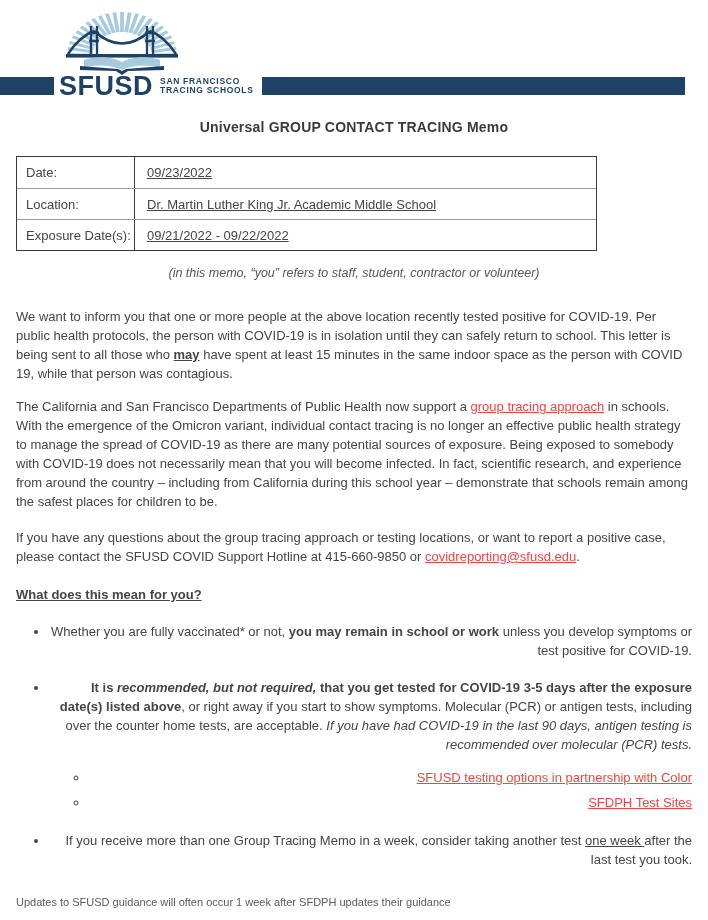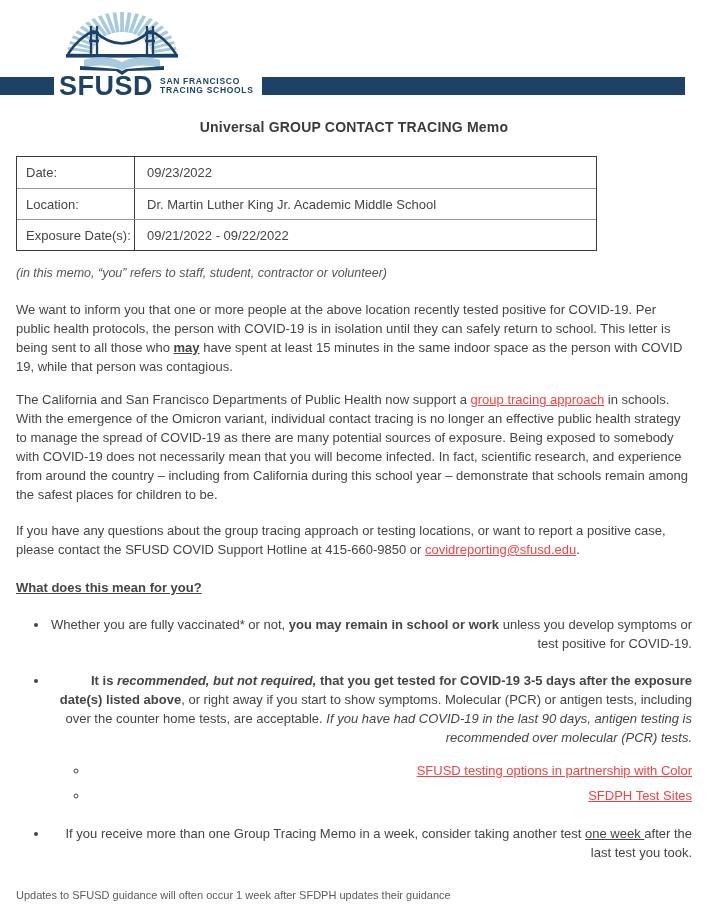--- a/index.html
+++ b/index.html
@@ -18,25 +18,25 @@
   .district { margin-left:7px; font-size:8.5px; font-weight:700; color:#1d4266; letter-spacing:.7px; line-height:9.5px; }
 
   
   .content { padding:0 16px; color:#454545; font-size:13px; line-height:19px; }
   .title { margin-top:18px; text-align:center; font-size:14px; font-weight:700; color:#3a3a3a; letter-spacing:.2px; }
 
   .info-table { margin-top:19px; width:581px; border:1.5px solid #3b3b3b; }
   .info-row { display:flex; height:31px; border-top:1px solid #999; }
   .info-row:first-child { border-top:none; }
   .cell-label { width:117px; display:flex; align-items:center; padding-left:9px; }
-  .cell-value { flex:1; border-left:1.5px solid #3b3b3b; display:flex; align-items:center; padding-left:12px; }
+  .cell-value { flex:1; border-left:1.5px solid #3b3b3b; display:flex; align-items:center; padding-left:12px;text-decoration:underline; }
 
-  .note { margin-top:13px; text-align:left; font-style:italic; font-size:12.5px; color:#555; }
+  .note { margin-top:13px; text-align:center; font-style:italic; font-size:12.5px; color:#555; }
 
-  .para { margin-top:17px; }
+  .para { margin-top:24px; }
   .p2 { margin-top:14px; }
   .p3 { margin-top:17px; }
 
   a.link { color:#ef4444; text-decoration:underline; cursor:pointer; }
   .bold-underline { font-weight:700; text-decoration:underline; }
   .u { text-decoration:underline; }
   b.i { font-style:italic; }
 
   .section-heading { margin-top:19px; font-size:13px; font-weight:700; text-decoration:underline; color:#454545; }
 

